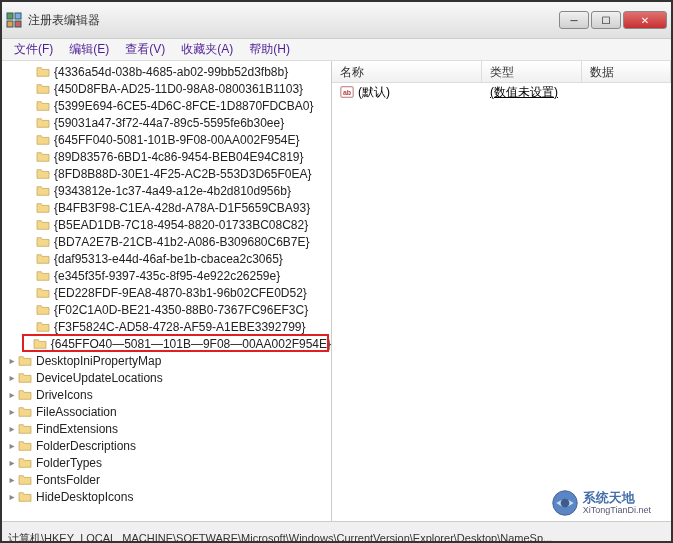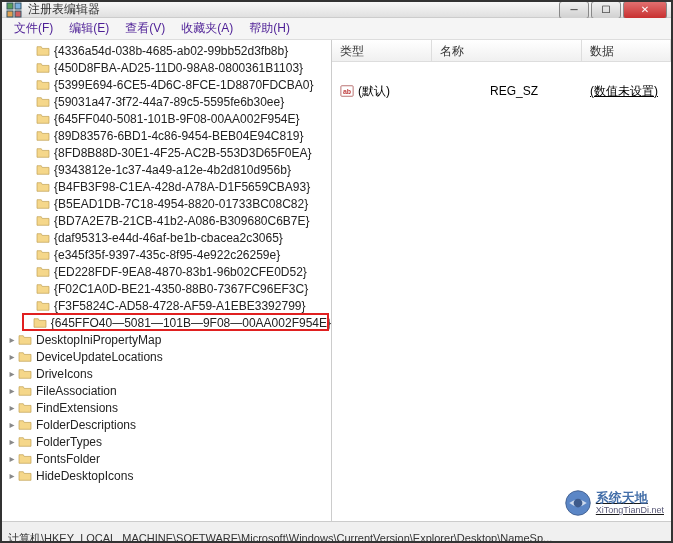--- a/index.html
+++ b/index.html
@@ -1,18 +1,18 @@
 <!DOCTYPE html>
 <html><head>
   <meta charset="utf-8">
   <style>
     * { margin: 0; padding: 0; box-sizing: border-box; }
     body { font-family: "Microsoft YaHei", "SimSun", Tahoma, sans-serif; font-size: 12px; background: #fff; width: 673px; height: 543px; overflow: hidden; position: relative; border: 2px solid #333; }
     .window { width: 100%; height: 100%; display: flex; flex-direction: column; background: #f0f0f0; }
-    .titlebar { height: 16px; background: linear-gradient(to bottom, #f8f8f8, #e0e0e0); display: flex; align-items: center; padding: 0 4px; border-bottom: 1px solid #ccc; }
+    .titlebar { height: 37px; background: linear-gradient(to bottom, #f8f8f8, #e0e0e0); display: flex; align-items: center; padding: 0 4px; border-bottom: 1px solid #ccc; }
     .titlebar .app-icon { width: 16px; height: 16px; margin-right: 6px; }
     .titlebar .title { flex: 1; font-size: 12px; color: #333; }
     .win-controls { display: flex; gap: 2px; }
     .win-btn { width: 30px; height: 18px; border: 1px solid #888; border-radius: 3px; display: flex; align-items: center; justify-content: center; font-size: 10px; cursor: pointer; }
     .win-min { background: linear-gradient(to bottom, #f0f0f0, #d0d0d0); }
     .win-max { background: linear-gradient(to bottom, #f0f0f0, #d0d0d0); }
     .win-close { background: linear-gradient(to bottom, #e07070, #c83030); color: #fff; width: 44px; }
     .menubar { height: 22px; background: #f5f5f5; display: flex; align-items: center; padding: 0 4px; border-bottom: 1px solid #ddd; }
     .menu-item { padding: 2px 8px; font-size: 12px; cursor: pointer; color: #4c1d95; }
     .content { flex: 1; display: flex; background: #fff; min-height: 0; }
@@ -25,28 +25,28 @@
     .folder-icon { width: 14px; height: 12px; margin-right: 4px; flex-shrink: 0; }
     .tree-label { font-size: 12px; color: #222; }
     .tree-node.highlighted { position: relative; }
     .tree-node.highlighted .tree-label { background: transparent; }
     .red-box { position: absolute; border: 2px solid #e02020; pointer-events: none; }
     .right-header { display: flex; height: 22px; border-bottom: 1px solid #ddd; background: linear-gradient(to bottom, #fff, #f0f0f0); }
     .col { padding: 3px 8px; font-size: 12px; color: #333; border-right: 1px solid #ddd; }
     .col-name { width: 150px; }
     .col-type { width: 100px; }
     .col-data { flex: 1; }
-    .right-row { display: flex; height: 18px; align-items: center; margin-top: 20px; }
+    .right-row { display: flex; height: 18px; align-items: center; }
     .cell { padding: 1px 8px; font-size: 12px; }
     .cell-name { width: 150px; display: flex; align-items: center; }
     .cell-type { width: 100px; }
     .cell-data { flex: 1; text-decoration: underline; }
     .value-icon { width: 14px; height: 14px; margin-right: 4px; }
     .statusbar { height: 20px; background: #f0f0f0; border-top: 1px solid #ccc; padding: 9px 6px; font-size: 11px; color: #333; white-space: nowrap; overflow: hidden; }
-    .watermark { position: absolute; right: 7px; bottom: 24px; display: flex; align-items: center; opacity: 0.9; pointer-events: none; text-decoration: underline; }
+    .watermark { position: absolute; right: 20px; bottom: 24px; display: flex; align-items: center; opacity: 0.9; pointer-events: none; }
     .watermark-logo { width: 28px; height: 28px; margin-right: 4px; }
     .watermark-text { font-size: 13px; color: #3060a0; font-weight: bold; line-height: 1.1; }
     .watermark-sub { font-size: 9px; color: #446; }
     .tree-wrapper { min-height: 100%; }
     .expand-dots { color: #888; font-size: 10px; margin-right: 2px; display: inline-block; width: 8px; text-align: center; }
   </style>
 </head>
 <body>
 
 <div class="window">
@@ -259,34 +259,33 @@
                 <path d="M1 3 L1 12 L15 12 L15 4 L7 4 L6 2 L1 2 Z" fill="#f5d78a" stroke="#c0a050" stroke-width="0.8"></path>
               </svg>
               <span class="tree-label">HideDesktopIcons</span>
             </div>
           </div>
       </div>
     <div class="red-box" style="left: 20px; top: 273px; width: 307px; height: 18px;"></div>
       </div>
     <div class="right-pane">
       <div class="right-header">
+        <div class="col col-name">名称</div>
         <div class="col col-type">类型</div>
-        <div class="col col-name">名称</div>
         <div class="col col-data">数据</div>
       </div>
       <div id="list-body">
           <div class="right-row">
             <div class="cell cell-name">
               <svg class="value-icon" viewBox="0 0 16 16">
                 <rect x="1" y="2" width="14" height="12" rx="1" fill="#fff" stroke="#b06060"></rect>
                 <text x="8" y="11" font-size="8" text-anchor="middle" fill="#c04040" font-weight="bold">ab</text>
               </svg>
               <span>(默认)</span>
             </div>
-            <div class="cell cell-type">REG_SZ</div>
             <div class="cell cell-data">(数值未设置)</div>
           </div>
         </div>
     </div>
   </div>
 
   <div class="statusbar">计算机\HKEY_LOCAL_MACHINE\SOFTWARE\Microsoft\Windows\CurrentVersion\Explorer\Desktop\NameSp...</div>
 
 </div>
 

